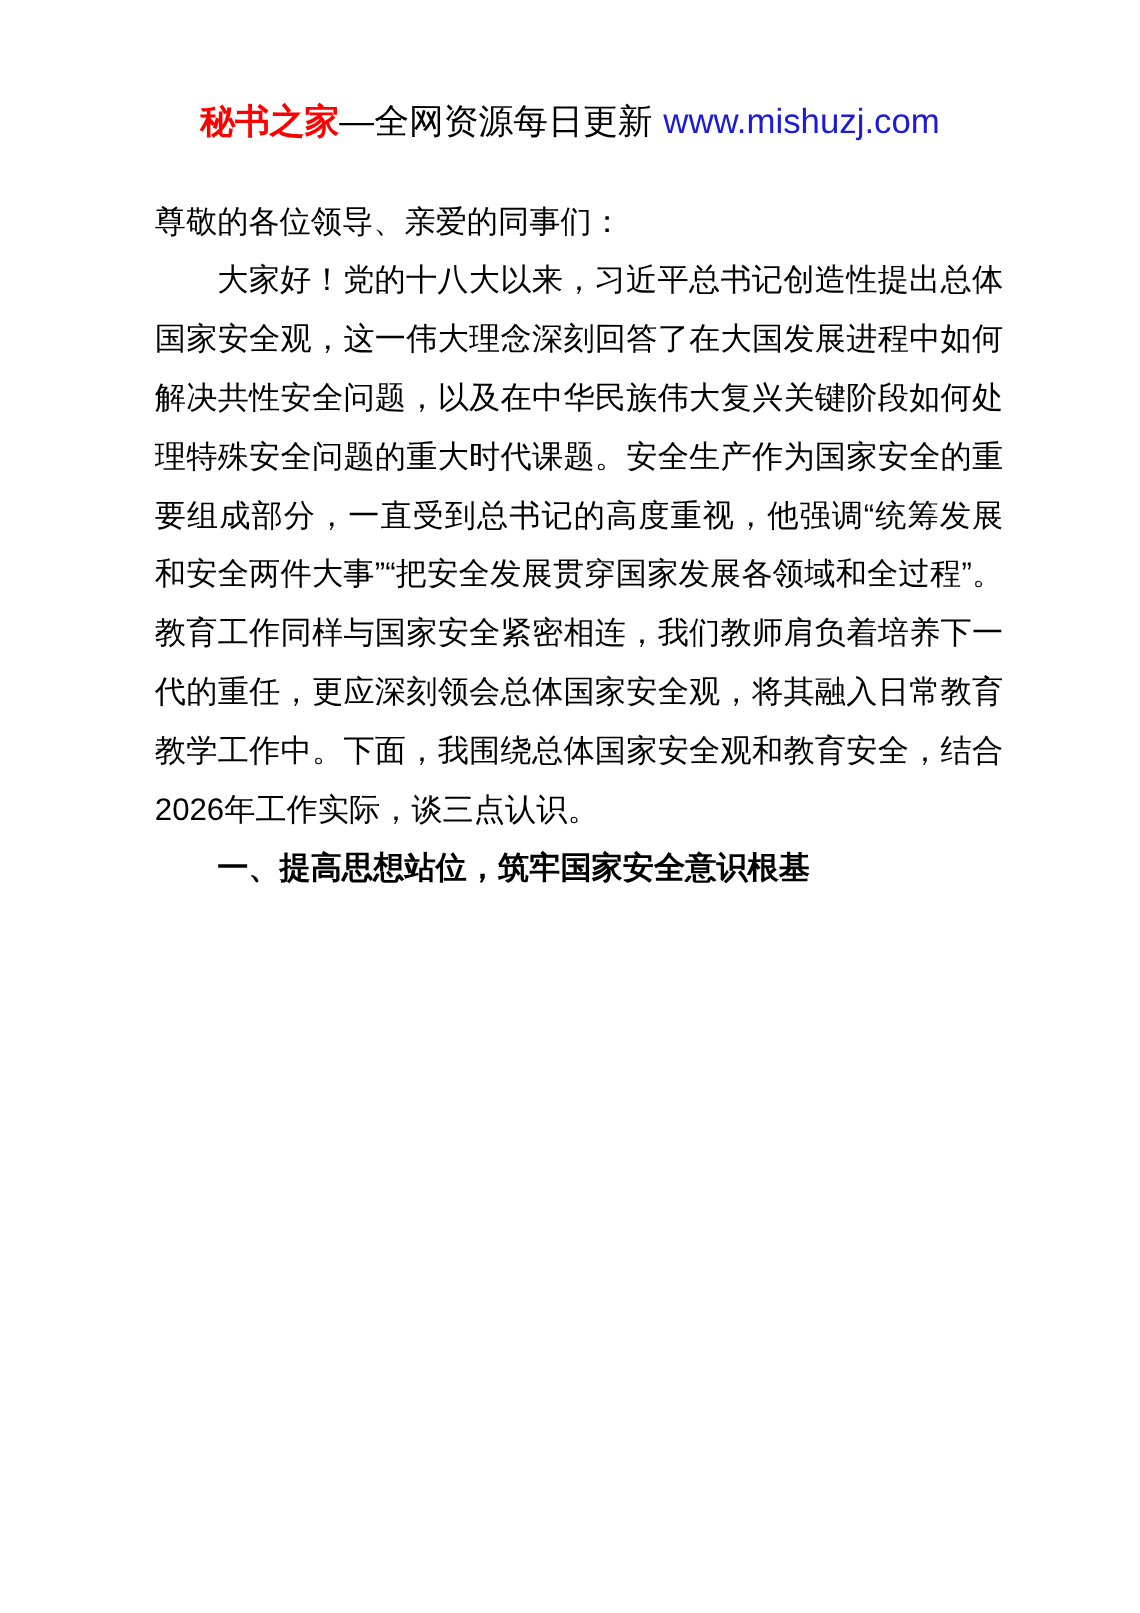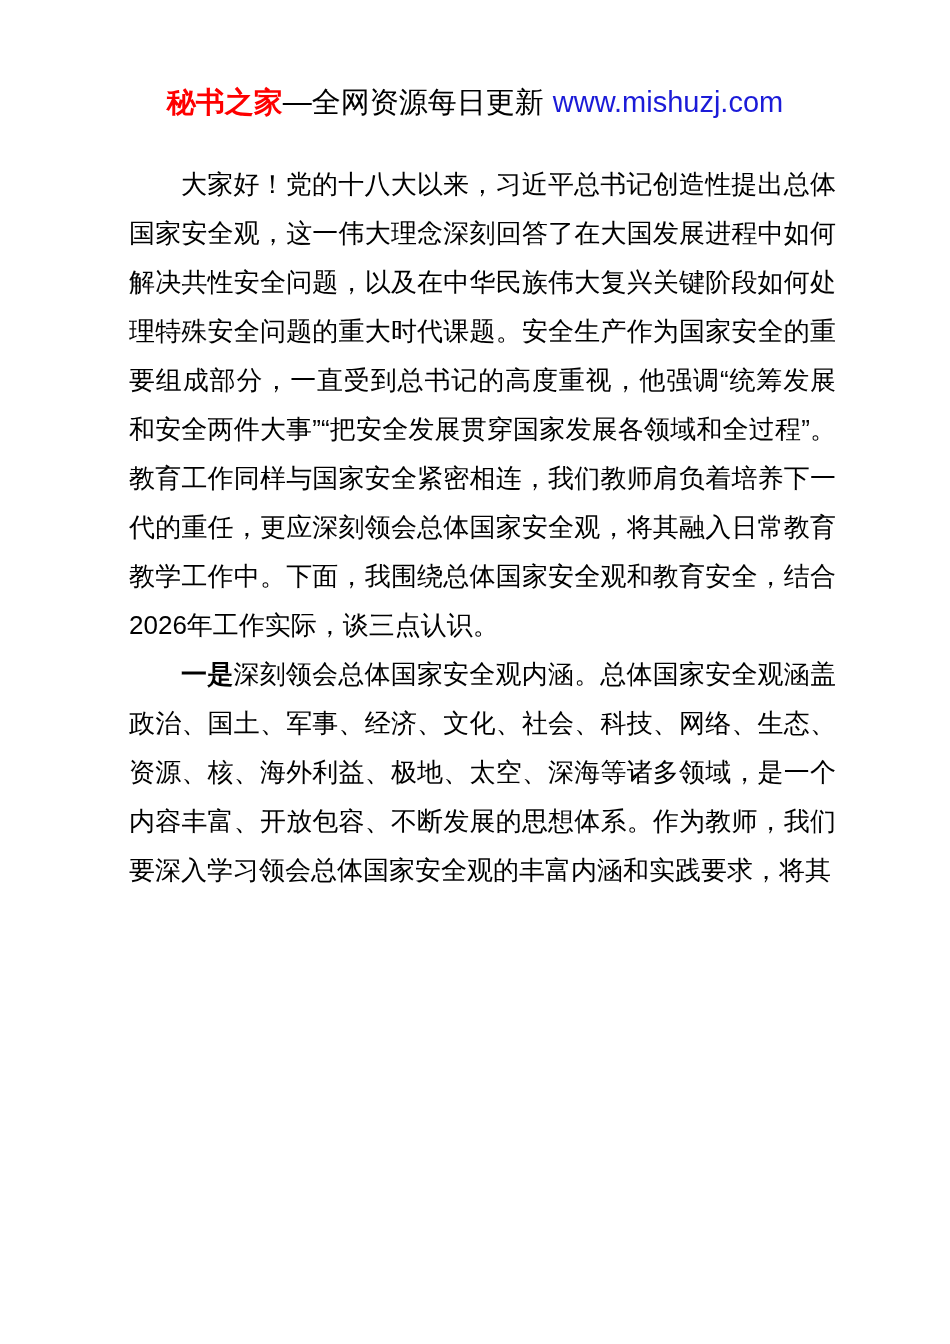--- a/index.html
+++ b/index.html
@@ -74,21 +74,22 @@
 
 <div class="page">
 
   <div class="header">
     <span class="brand">秘书之家</span><span class="tagline">—全网资源每日更新</span><span class="url">www.mishuzj.com</span>
   </div>
 
 
   <div class="content">
 
+    <p class="salutation">尊敬的各位领导、亲爱的同事们：</p>
 
     <p class="para indent"><span>大家好！党的十八大以来，习近平总书记创造性提出总体国家安全观，这一伟大理念深刻回答了在大国发展进程中如何解决共性安全问题，以及在中华民族伟大复兴关键阶段如何处理特殊安全问题的重大时代课题。安全生产作为国家安全的重要组成部分，一直受到总书记的高度重视，他强调“统筹发展和安全两件大事”“把安全发展贯穿国家发展各领域和全过程”。教育工作同样与国家安全紧密相连，我们教师肩负着培养下一代的重任，更应深刻领会总体国家安全观，将其融入日常教育教学工作中。下面，我围绕总体国家安全观和教育安全，结合</span><span class="num">2026</span><span>年工作实际，谈三点认识。</span></p>
 
+    <p class="heading indent">一、提高思想站位，筑牢国家安全意识根基</p>
 
-    <p class="para indent"><span class="lead">一是</span><span>深刻领会总体国家安全观内涵。总体国家安全观涵盖政治、国土、军事、经济、文化、社会、科技、网络、生态、资源、核、海外利益、极地、太空、深海等诸多领域，是一个内容丰富、开放包容、不断发展的思想体系。作为教师，我们要深入学习领会总体国家安全观的丰富内涵和实践要求，将其</span></p>
 
   </div>
 
 </div>
 
 </body></html>

